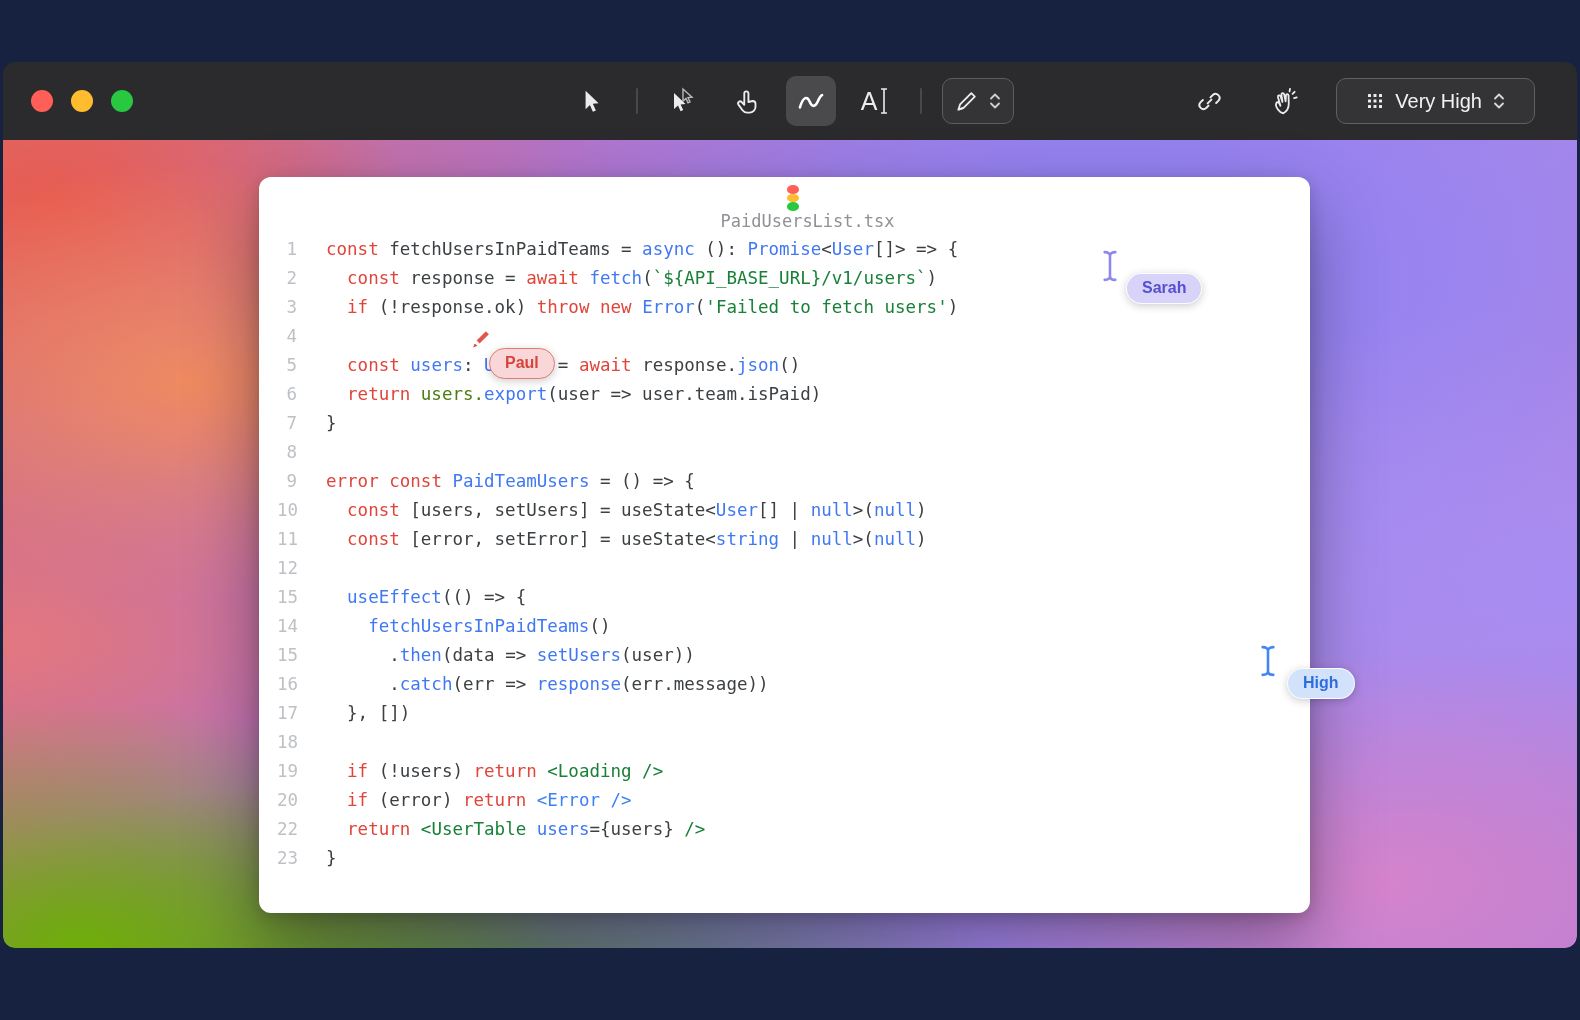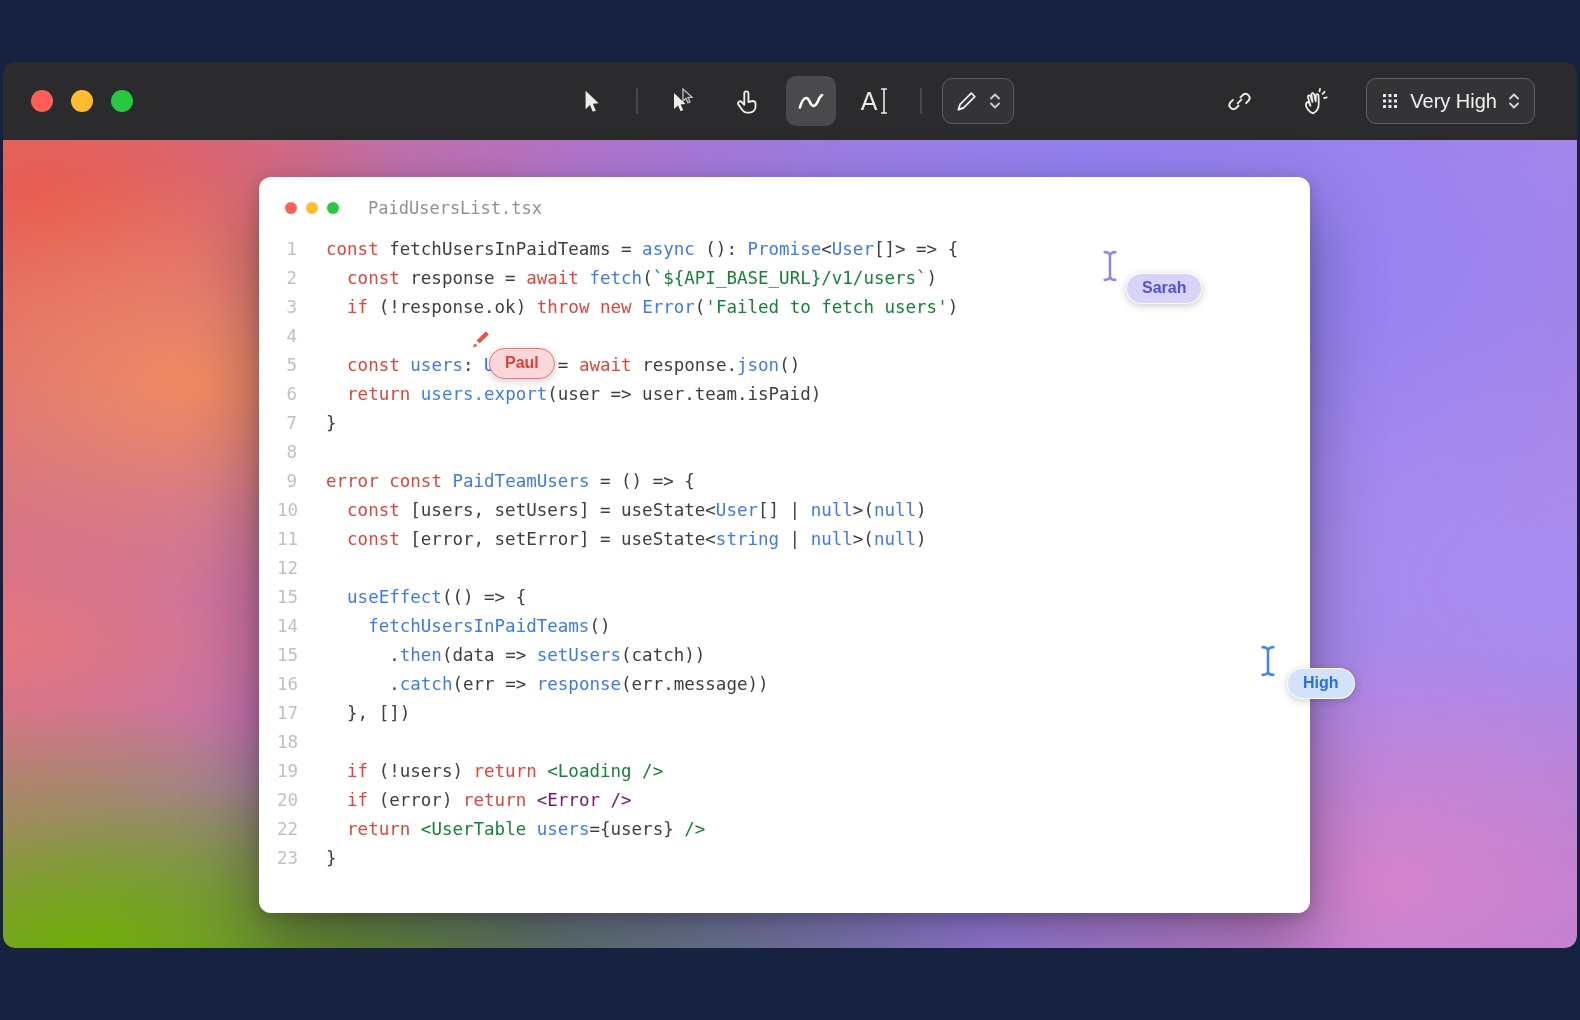--- a/index.html
+++ b/index.html
@@ -14,41 +14,41 @@
   .dot-red { background:#ff5f57; } .dot-yellow { background:#febc2e; } .dot-green { background:#28c840; }
 
   .tools-center { position:absolute; left:50%; transform:translateX(-50%); display:flex; align-items:center; gap:14px; }
   .tool-btn { width:50px; height:50px; display:flex; align-items:center; justify-content:center; border-radius:10px; }
   .tool-btn.active { background:#4a4a4d; }
   .tb-divider { width:2px; height:26px; background:#49494c; border-radius:1px; margin:0 6px; }
   .letter-A { font-size:25px; color:#ececec; font-weight:400; margin-right:2px; }
   .stroke-box { height:46px; border:1px solid #5d5d60; border-radius:10px; display:flex; align-items:center; gap:8px; padding:0 11px; background:#343437; }
 
   .tools-right { position:absolute; right:42px; display:flex; align-items:center; gap:26px; }
-  .quality-box { height:46px; border:1px solid #606063; border-radius:10px; background:#343437; display:flex; align-items:center; gap:10px; padding:0 13px; }
+  .quality-box { height:46px; border:1px solid #606063; border-radius:10px; background:#343437; display:flex; align-items:center; gap:10px; padding:0 28px; }
   .quality-label { color:#f2f2f2; font-size:20px; }
 
   
   .desktop { position:relative; height:808px; border-radius:0 0 12px 12px;
     background:
       radial-gradient(55% 55% at 5% 100%, #6fae08 0%, rgba(111,174,8,0) 55%),
       radial-gradient(70% 60% at 25% 115%, #2e7d1a 0%, rgba(46,125,26,0) 60%),
       radial-gradient(45% 40% at 0% 62%, #e2777f 0%, rgba(226,119,127,0) 55%),
       radial-gradient(40% 45% at 12% 30%, #f08a60 0%, rgba(240,138,96,0) 60%),
       radial-gradient(35% 40% at 3% 8%, #e85c50 0%, rgba(232,92,80,0) 65%),
       radial-gradient(40% 45% at 88% 92%, #d583cb 0%, rgba(213,131,203,0) 65%),
       radial-gradient(45% 50% at 100% 55%, #a88df2 0%, rgba(168,141,242,0) 70%),
       radial-gradient(60% 55% at 70% 18%, #8f82f4 0%, rgba(143,130,244,0) 70%),
       linear-gradient(115deg, #d96d74 0%, #b573c8 30%, #9a7fe8 55%, #a687ea 80%, #b57fd4 100%);
   }
 
   
   .editor { position:absolute; left:256px; top:37px; width:1051px; height:736px; background:#ffffff; border-radius:12px;
             box-shadow:0 30px 70px rgba(0,0,0,.35), 0 4px 16px rgba(0,0,0,.18); }
-  .editor-header { height:54px; display:flex; align-items:center; padding:8px 0 0 26px; }
+  .editor-header { height:54px; display:flex; align-items:center; padding:8px 0 0 26px;flex-direction:column; }
   .editor-header .dot { width:12px; height:12px; border-radius:50%; margin-right:9px; }
   .filename { margin-left:20px; color:#8e9196; font-family:"DejaVu Sans Mono","Liberation Mono",monospace; font-size:17px; }
 
   .code-area { padding:4px 0 10px 18px; font-family:"DejaVu Sans Mono","Liberation Mono",monospace; font-size:17.5px; }
   .line { display:flex; height:29px; line-height:29px; white-space:pre; }
   .ln { width:20px; text-align:right; color:var(--tok-ln,#bdc1c6); flex:none; }
   .src { margin-left:29px; color:var(--tok-d,#3c4043); }
 
   
   .pill { position:absolute; padding:5px 15px 6px; border-radius:18px; font-size:16px; font-weight:600;
@@ -180,35 +180,35 @@
         <span class="dot" style="background:#febc2e"></span>
         <span class="dot" style="background:#28c840"></span>
         <span class="filename">PaidUsersList.tsx</span>
       </div>
       <div class="code-area" id="code-area">
           <div class="line"><span class="ln">1</span><span class="src"><span style="color: rgb(224, 68, 58);">const</span><span style="color: rgb(60, 64, 67);"> fetchUsersInPaidTeams = </span><span style="color: rgb(64, 120, 242);">async</span><span style="color: rgb(60, 64, 67);"> (): </span><span style="color: rgb(64, 120, 242);">Promise</span><span style="color: rgb(60, 64, 67);">&lt;</span><span style="color: rgb(64, 120, 242);">User</span><span style="color: rgb(60, 64, 67);">[]&gt; =&gt; {</span></span></div>
           <div class="line"><span class="ln">2</span><span class="src"><span style="color: rgb(60, 64, 67);">  </span><span style="color: rgb(224, 68, 58);">const</span><span style="color: rgb(60, 64, 67);"> response = </span><span style="color: rgb(224, 68, 58);">await</span><span style="color: rgb(60, 64, 67);"> </span><span style="color: rgb(64, 120, 242);">fetch</span><span style="color: rgb(60, 64, 67);">(</span><span style="color: rgb(24, 128, 56);">`${API_BASE_URL}/v1/users`</span><span style="color: rgb(60, 64, 67);">)</span></span></div>
           <div class="line"><span class="ln">3</span><span class="src"><span style="color: rgb(60, 64, 67);">  </span><span style="color: rgb(224, 68, 58);">if</span><span style="color: rgb(60, 64, 67);"> (!response.ok) </span><span style="color: rgb(224, 68, 58);">throw</span><span style="color: rgb(60, 64, 67);"> </span><span style="color: rgb(224, 68, 58);">new</span><span style="color: rgb(60, 64, 67);"> </span><span style="color: rgb(64, 120, 242);">Error</span><span style="color: rgb(60, 64, 67);">(</span><span style="color: rgb(24, 128, 56);">'Failed to fetch users'</span><span style="color: rgb(60, 64, 67);">)</span></span></div>
           <div class="line"><span class="ln">4</span><span class="src"></span></div>
           <div class="line"><span class="ln">5</span><span class="src"><span style="color: rgb(60, 64, 67);">  </span><span style="color: rgb(224, 68, 58);">const</span><span style="color: rgb(60, 64, 67);"> </span><span style="color: rgb(64, 120, 242);">users</span><span style="color: rgb(60, 64, 67);">: </span><span style="color: rgb(64, 120, 242);">User</span><span style="color: rgb(60, 64, 67);">[] = </span><span style="color: rgb(224, 68, 58);">await</span><span style="color: rgb(60, 64, 67);"> response.</span><span style="color: rgb(64, 120, 242);">json</span><span style="color: rgb(60, 64, 67);">()</span></span></div>
-          <div class="line"><span class="ln">6</span><span class="src"><span style="color: rgb(60, 64, 67);">  </span><span style="color: rgb(224, 68, 58);">return</span><span style="color: #3b82f6;"> users.</span><span style="color: rgb(64, 120, 242);">export</span><span style="color: rgb(60, 64, 67);">(user =&gt; user.team.isPaid)</span></span></div>
+          <div class="line"><span class="ln">6</span><span class="src"><span style="color: rgb(60, 64, 67);">  </span><span style="color: rgb(224, 68, 58);">return</span><span style="color: #4d7c0f;"> users.</span><span style="color: rgb(64, 120, 242);">export</span><span style="color: rgb(60, 64, 67);">(user =&gt; user.team.isPaid)</span></span></div>
           <div class="line"><span class="ln">7</span><span class="src"><span style="color: rgb(60, 64, 67);">}</span></span></div>
           <div class="line"><span class="ln">8</span><span class="src"></span></div>
           <div class="line"><span class="ln">9</span><span class="src"><span style="color: rgb(224, 68, 58);">error</span><span style="color: rgb(60, 64, 67);"> </span><span style="color: rgb(224, 68, 58);">const</span><span style="color: rgb(60, 64, 67);"> </span><span style="color: rgb(64, 120, 242);">PaidTeamUsers</span><span style="color: rgb(60, 64, 67);"> = () =&gt; {</span></span></div>
           <div class="line"><span class="ln">10</span><span class="src"><span style="color: rgb(60, 64, 67);">  </span><span style="color: rgb(224, 68, 58);">const</span><span style="color: rgb(60, 64, 67);"> [users, setUsers] = useState&lt;</span><span style="color: rgb(64, 120, 242);">User</span><span style="color: rgb(60, 64, 67);">[] | </span><span style="color: rgb(64, 120, 242);">null</span><span style="color: rgb(60, 64, 67);">&gt;(</span><span style="color: rgb(64, 120, 242);">null</span><span style="color: rgb(60, 64, 67);">)</span></span></div>
           <div class="line"><span class="ln">11</span><span class="src"><span style="color: rgb(60, 64, 67);">  </span><span style="color: rgb(224, 68, 58);">const</span><span style="color: rgb(60, 64, 67);"> [error, setError] = useState&lt;</span><span style="color: rgb(64, 120, 242);">string</span><span style="color: rgb(60, 64, 67);"> | </span><span style="color: rgb(64, 120, 242);">null</span><span style="color: rgb(60, 64, 67);">&gt;(</span><span style="color: rgb(64, 120, 242);">null</span><span style="color: rgb(60, 64, 67);">)</span></span></div>
           <div class="line"><span class="ln">12</span><span class="src"></span></div>
           <div class="line"><span class="ln">15</span><span class="src"><span style="color: rgb(60, 64, 67);">  </span><span style="color: rgb(64, 120, 242);">useEffect</span><span style="color: rgb(60, 64, 67);">(() =&gt; {</span></span></div>
           <div class="line"><span class="ln">14</span><span class="src"><span style="color: rgb(60, 64, 67);">    </span><span style="color: rgb(64, 120, 242);">fetchUsersInPaidTeams</span><span style="color: rgb(60, 64, 67);">()</span></span></div>
-          <div class="line"><span class="ln">15</span><span class="src"><span style="color: rgb(60, 64, 67);">      .</span><span style="color: rgb(64, 120, 242);">then</span><span style="color: rgb(60, 64, 67);">(data =&gt; </span><span style="color: rgb(64, 120, 242);">setUsers</span><span style="color: rgb(60, 64, 67);">(catch))</span></span></div>
+          <div class="line"><span class="ln">15</span><span class="src"><span style="color: rgb(60, 64, 67);">      .</span><span style="color: rgb(64, 120, 242);">then</span><span style="color: rgb(60, 64, 67);">(data =&gt; </span><span style="color: rgb(64, 120, 242);">setUsers</span><span style="color: rgb(60, 64, 67);">(user))</span></span></div>
           <div class="line"><span class="ln">16</span><span class="src"><span style="color: rgb(60, 64, 67);">      .</span><span style="color: rgb(64, 120, 242);">catch</span><span style="color: rgb(60, 64, 67);">(err =&gt; </span><span style="color: rgb(64, 120, 242);">response</span><span style="color: rgb(60, 64, 67);">(err.message))</span></span></div>
           <div class="line"><span class="ln">17</span><span class="src"><span style="color: rgb(60, 64, 67);">  }, [])</span></span></div>
           <div class="line"><span class="ln">18</span><span class="src"></span></div>
           <div class="line"><span class="ln">19</span><span class="src"><span style="color: rgb(60, 64, 67);">  </span><span style="color: rgb(224, 68, 58);">if</span><span style="color: rgb(60, 64, 67);"> (!users) </span><span style="color: rgb(224, 68, 58);">return</span><span style="color: rgb(60, 64, 67);"> </span><span style="color: rgb(24, 128, 56);">&lt;Loading /&gt;</span></span></div>
-          <div class="line"><span class="ln">20</span><span class="src"><span style="color: rgb(60, 64, 67);">  </span><span style="color: rgb(224, 68, 58);">if</span><span style="color: rgb(60, 64, 67); margin-top: 48px;"> (error) </span><span style="color: rgb(224, 68, 58);">return</span><span style="color: rgb(60, 64, 67);"> </span><span style="color: #701a75;">&lt;Error /&gt;</span></span></div>
+          <div class="line"><span class="ln">20</span><span class="src"><span style="color: rgb(60, 64, 67);">  </span><span style="color: rgb(224, 68, 58);">if</span><span style="color: rgb(60, 64, 67); margin-top: 48px;"> (error) </span><span style="color: rgb(224, 68, 58);">return</span><span style="color: rgb(60, 64, 67);"> </span><span style="color: #3b82f6;">&lt;Error /&gt;</span></span></div>
           <div class="line"><span class="ln">22</span><span class="src"><span style="color: rgb(60, 64, 67);">  </span><span style="color: rgb(224, 68, 58);">return</span><span style="color: rgb(60, 64, 67);"> </span><span style="color: rgb(24, 128, 56);">&lt;UserTable</span><span style="color: rgb(60, 64, 67);"> </span><span style="color: rgb(64, 120, 242);">users</span><span style="color: rgb(60, 64, 67);">={users} </span><span style="color: rgb(24, 128, 56);">/&gt;</span></span></div>
           <div class="line"><span class="ln">23</span><span class="src"><span style="color: rgb(60, 64, 67);">}</span></span></div>
         </div>
     </div>
 
     <div class="cursor" style="left:1097px; top:110px;">
       <svg width="20" height="32" viewBox="0 0 18 30">
         <g fill="none" stroke-linecap="round">
           <path d="M4 2 C7 2 9 3.2 9 5.5 C9 3.2 11 2 14 2 M9 5.5 V24.5 M4 28 C7 28 9 26.8 9 24.5 C9 26.8 11 28 14 28" stroke="#ffffff" stroke-width="5.5"></path>
           <path d="M4 2 C7 2 9 3.2 9 5.5 C9 3.2 11 2 14 2 M9 5.5 V24.5 M4 28 C7 28 9 26.8 9 24.5 C9 26.8 11 28 14 28" stroke="#8c88f0" stroke-width="2.4"></path>

